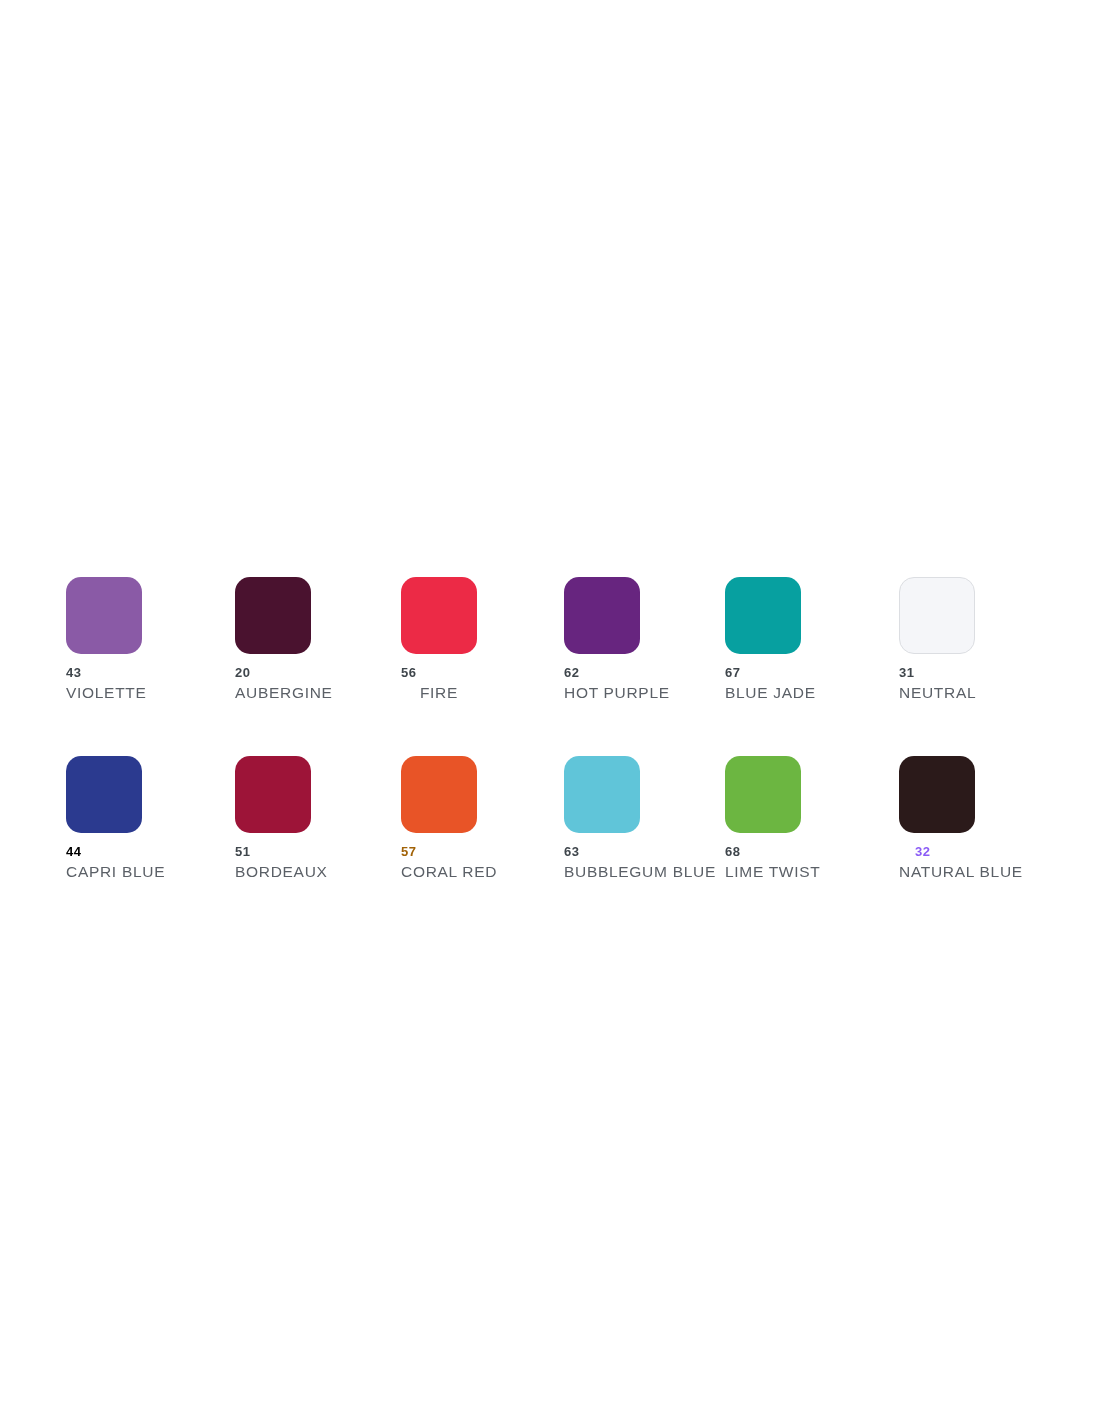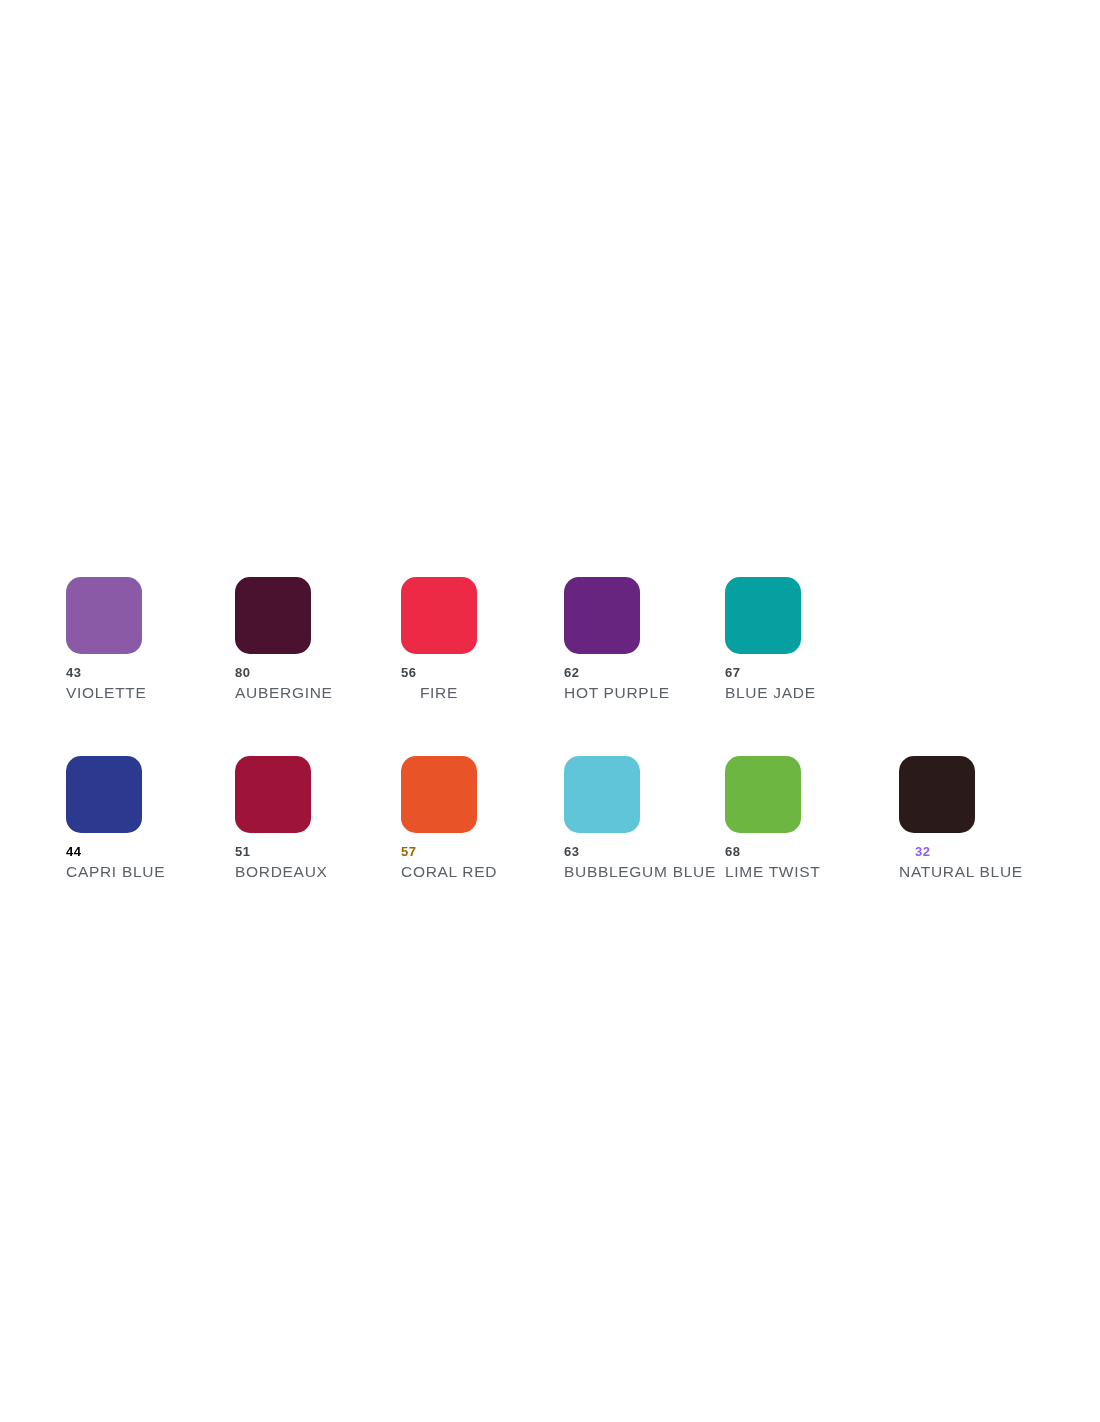--- a/index.html
+++ b/index.html
@@ -92,21 +92,21 @@
   <div class="swatch-row">
 
     <div class="swatch-cell col-1">
       <span class="swatch-chip" style="background-color: rgb(138, 90, 166);"></span>
       <div class="swatch-code" style="color: rgb(63, 70, 76);">43</div>
       <div class="swatch-label" style="color: rgb(91, 96, 103);">VIOLETTE</div>
     </div>
 
     <div class="swatch-cell col-2">
       <span class="swatch-chip" style="background-color: rgb(74, 18, 47);"></span>
-      <div class="swatch-code" style="color: rgb(63, 70, 76);">80</div>
+      <div class="swatch-code" style="color: rgb(63, 70, 76);">20</div>
       <div class="swatch-label" style="color: rgb(91, 96, 103);">AUBERGINE</div>
     </div>
 
     <div class="swatch-cell col-3">
       <span class="swatch-chip" style="background-color: rgb(236, 42, 70);"></span>
       <div class="swatch-code" style="color: rgb(63, 70, 76);">56</div>
       <div class="swatch-label" style="color: rgb(91, 96, 103); text-align: center;">FIRE</div>
     </div>
 
     <div class="swatch-cell col-4">
@@ -114,20 +114,25 @@
       <div class="swatch-code" style="color: rgb(63, 70, 76);">62</div>
       <div class="swatch-label" style="color: rgb(91, 96, 103);">HOT PURPLE</div>
     </div>
 
     <div class="swatch-cell col-5">
       <span class="swatch-chip" style="background-color: rgb(7, 160, 160);"></span>
       <div class="swatch-code" style="color: rgb(63, 70, 76);">67</div>
       <div class="swatch-label" style="color: rgb(91, 96, 103);">BLUE JADE</div>
     </div>
 
+    <div class="swatch-cell col-6">
+      <span class="swatch-chip has-outline" style="background-color: rgb(245, 246, 249);"></span>
+      <div class="swatch-code" style="color: rgb(63, 70, 76);">31</div>
+      <div class="swatch-label" style="color: rgb(91, 96, 103);">NEUTRAL</div>
+    </div>
 
   </div>
 
   <div class="swatch-row">
 
     <div class="swatch-cell col-1">
       <span class="swatch-chip" style="background-color: rgb(43, 58, 143);"></span>
       <div class="swatch-code" style="color: #000000;">44</div>
       <div class="swatch-label" style="color: rgb(91, 96, 103);">CAPRI BLUE</div>
     </div>

